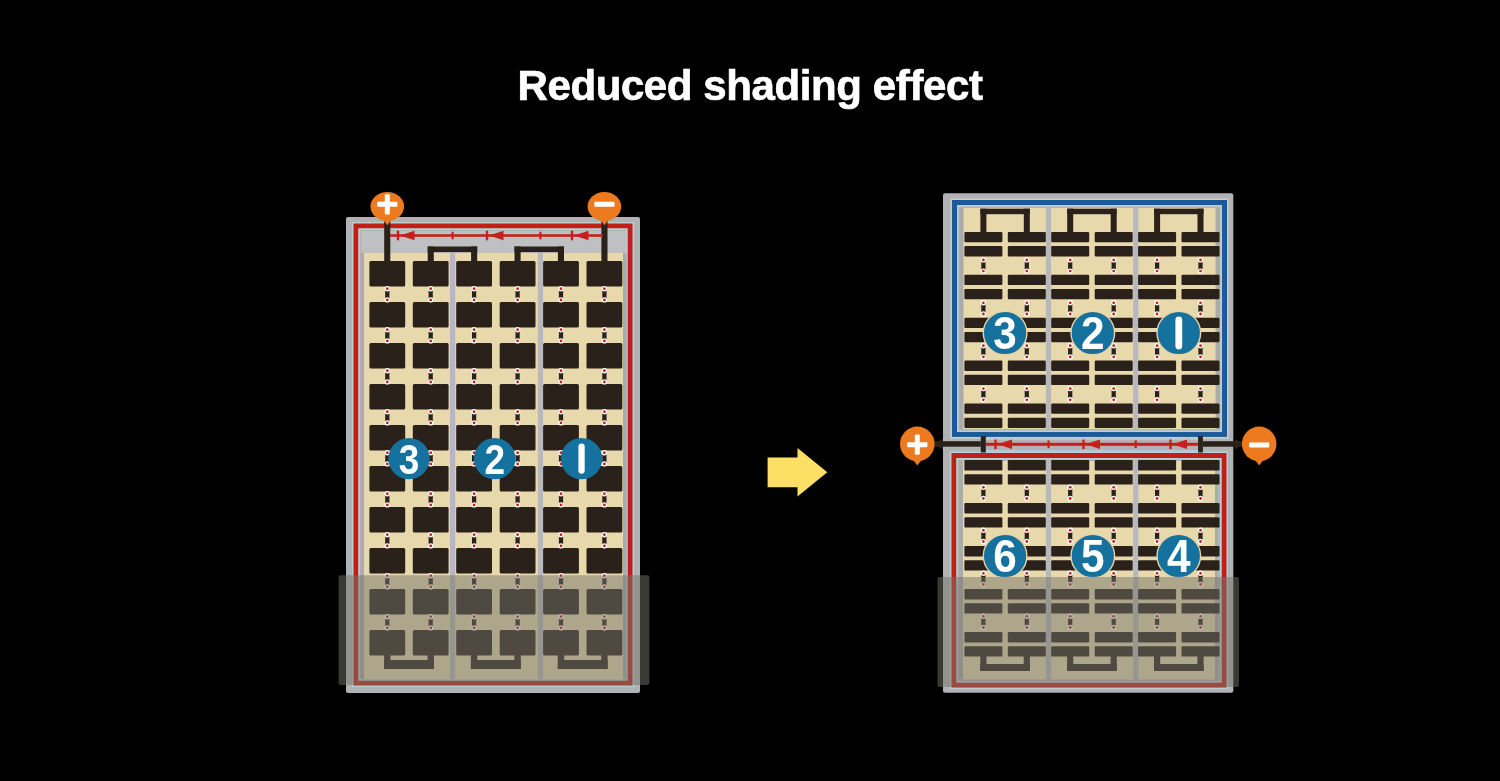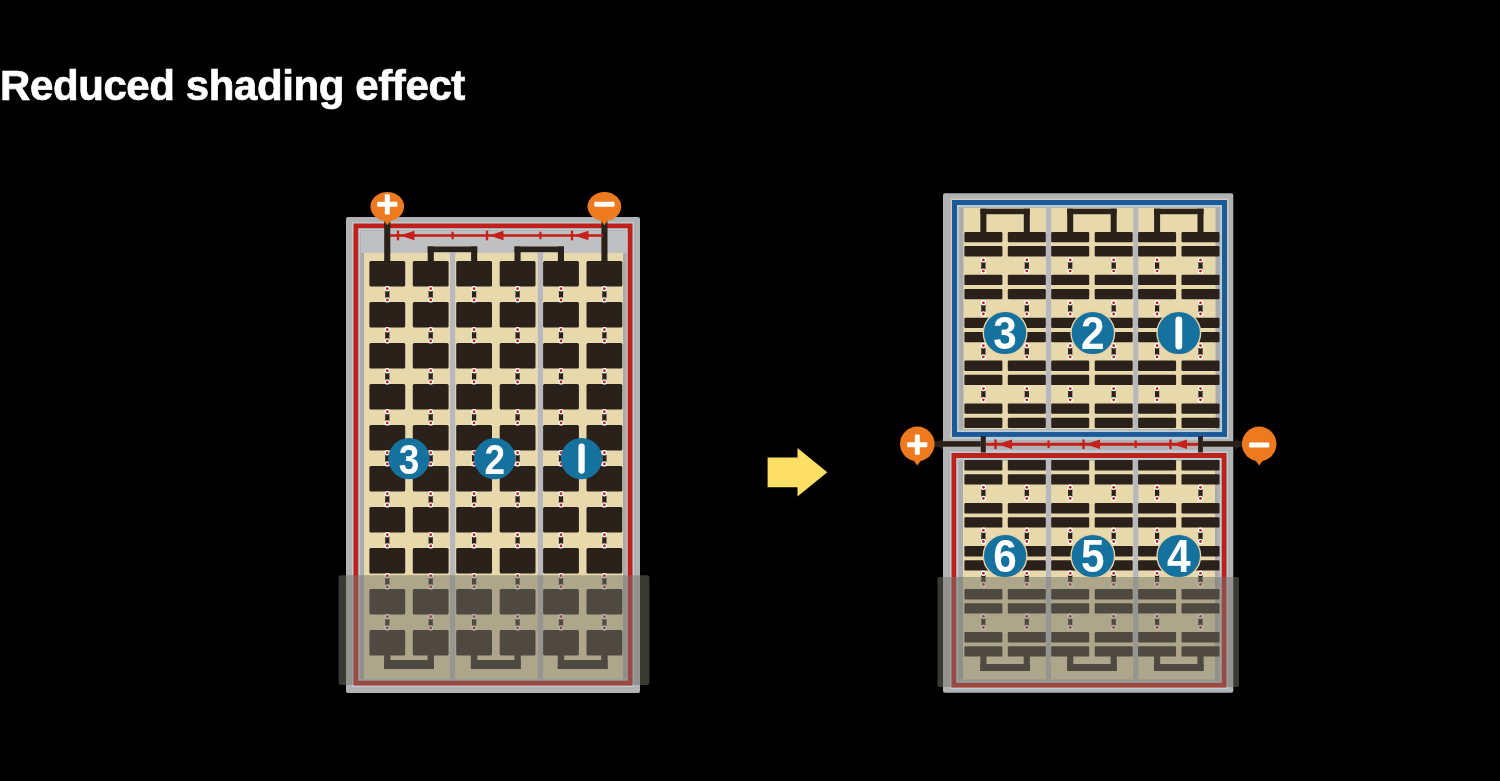--- a/index.html
+++ b/index.html
@@ -1,14 +1,14 @@
 <!DOCTYPE html>
 <html><head><meta charset="utf-8"><style>
 html,body{margin:0;padding:0;background:#000;width:1500px;height:781px;overflow:hidden}
-.title{position:absolute;left:0;top:62px;width:1500px;text-align:left;
+.title{position:absolute;left:0;top:62px;width:1500px;text-align:center;
 font-family:"Liberation Sans",sans-serif;font-weight:bold;font-size:42px;
 color:#fff;letter-spacing:-0.4px;-webkit-text-stroke:0.7px #fff}
 svg{position:absolute;left:0;top:0}
 </style></head><body>
 <div class="title">Reduced shading effect</div>
 <svg width="1500" height="781" viewBox="0 0 1500 781">
 <rect x="346.0" y="217.0" width="294.0" height="476.0" rx="2" fill="#b1b2b4"></rect>
 <rect x="356.0" y="226.0" width="274.0" height="457.0" fill="none" stroke="#b8cdd4" stroke-width="8.0"></rect>
 <rect x="356.0" y="226.0" width="274.0" height="457.0" fill="none" stroke="#c02018" stroke-width="5.0"></rect>
 <rect x="359.2" y="229.2" width="267.5" height="450.5" fill="none" stroke="#b8cdd4" stroke-width="1.5"></rect>

